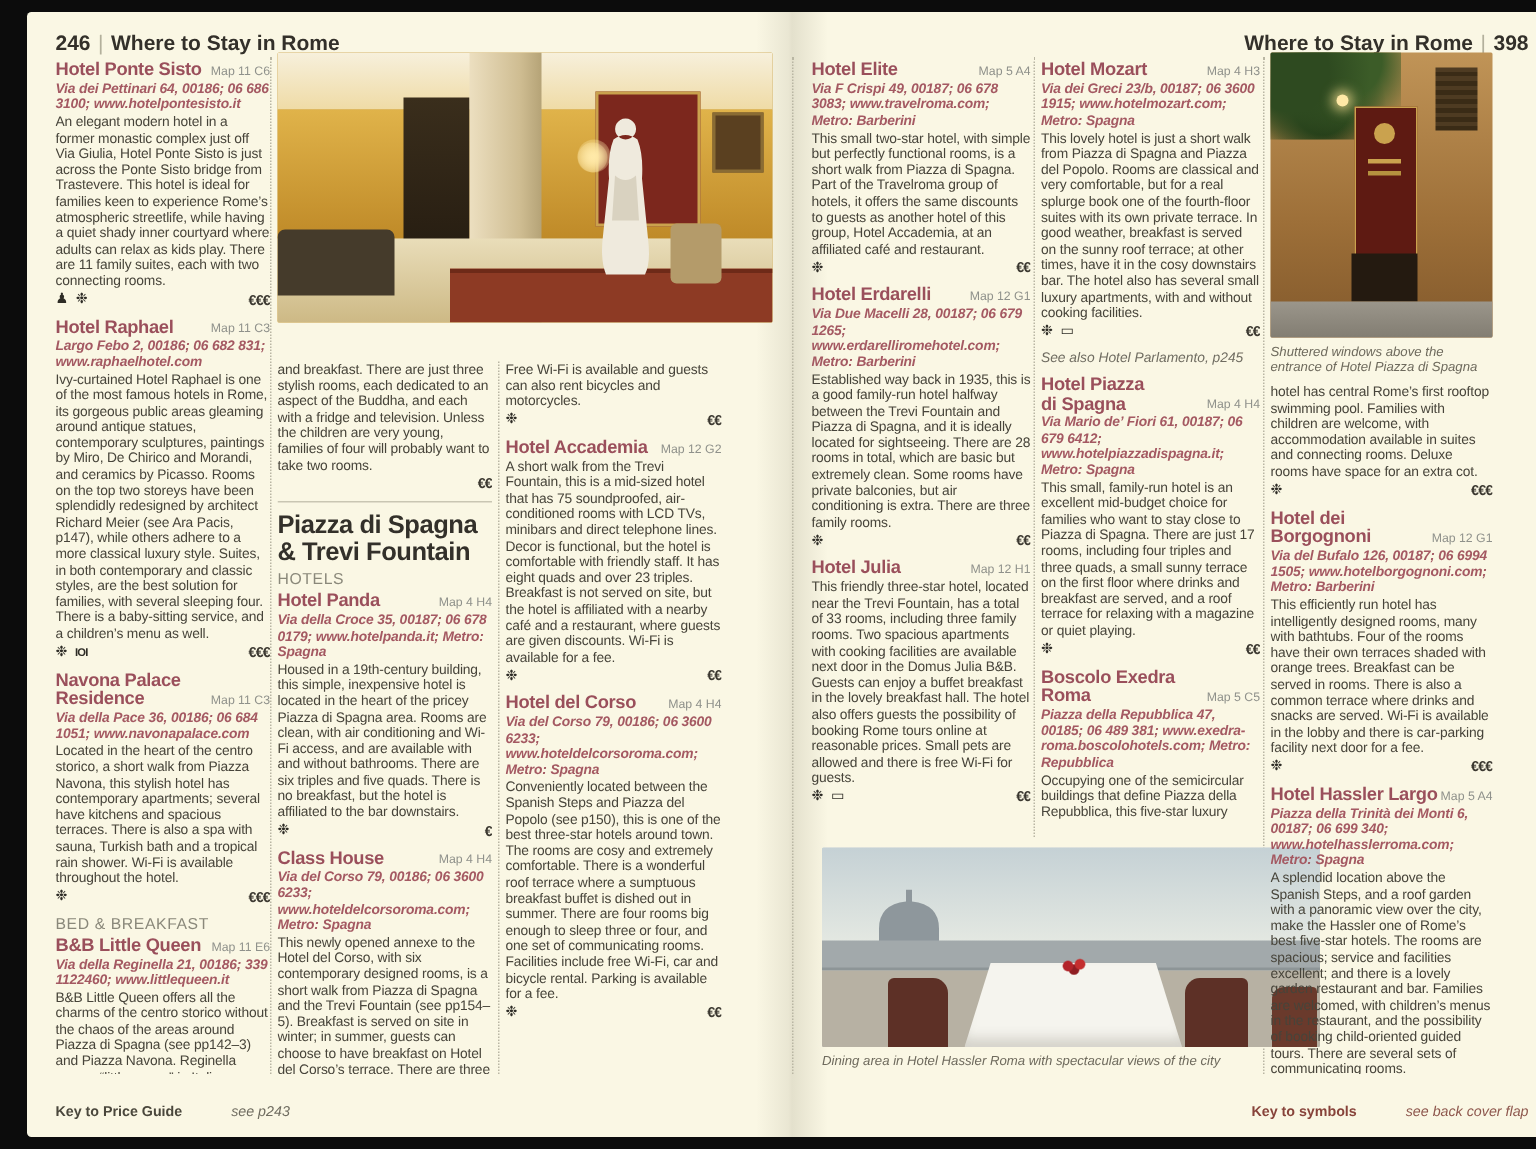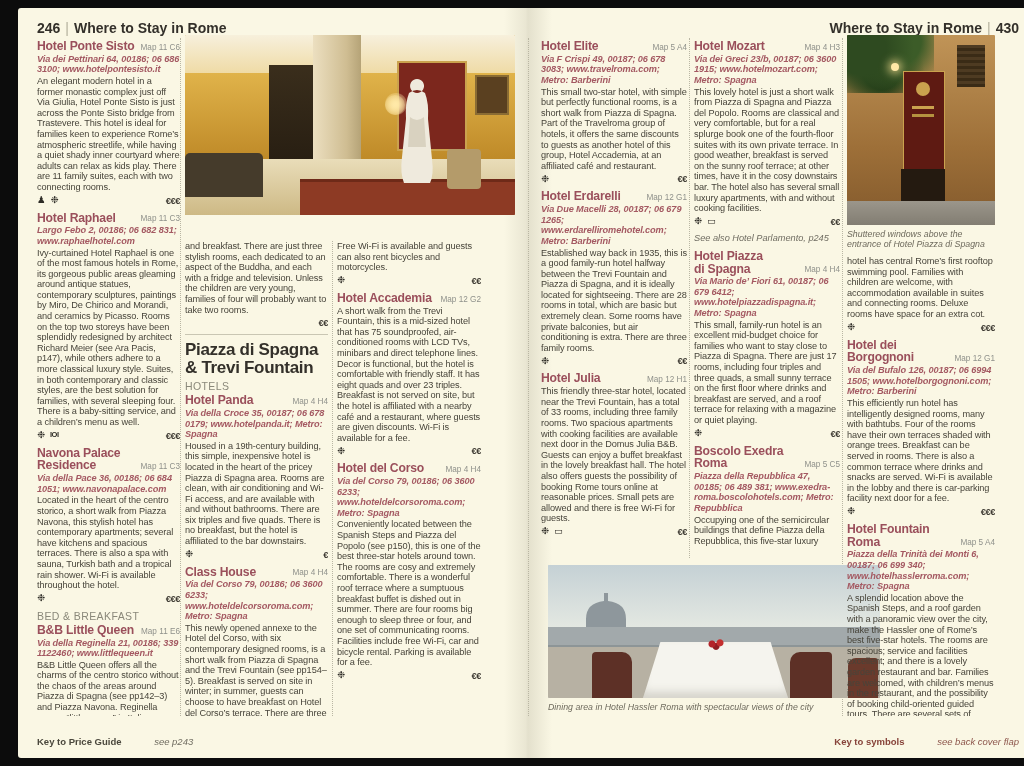--- a/index.html
+++ b/index.html
@@ -96,21 +96,21 @@
 </style>
 </head>
 <body>
 
 <div class="page">
 
   <div class="hdr hdr-left">
     <span>246</span><span class="sep">|</span><span>Where to Stay in Rome</span>
   </div>
   <div class="hdr hdr-right">
-    <span>Where to Stay in Rome</span><span class="sep">|</span><span>430</span>
+    <span>Where to Stay in Rome</span><span class="sep">|</span><span>398</span>
   </div>
 
   <div class="vsep" style="left:162px;top:30px;height:678px;"></div>
   <div class="vsep" style="left:314px;top:233px;height:475px;"></div>
   <div class="gutter"></div>
   <div class="vsep" style="left:510px;top:30px;height:678px;"></div>
   <div class="vsep" style="left:671px;top:30px;height:520px;"></div>
   <div class="vsep" style="left:824px;top:30px;height:678px;"></div>
 
   <div class="photo" id="photo-lobby">
@@ -403,21 +403,21 @@
       <div class="ebody">This efficiently run hotel has intelligently designed rooms, many with bathtubs. Four of the rooms have their own terraces shaded with orange trees. Breakfast can be served in rooms. There is also a common terrace where drinks and snacks are served. Wi-Fi is available in the lobby and there is car-parking facility next door for a fee.</div>
       <div class="erow">
           <span class="icons">
             <span class="sym">❉</span>
           </span>
           <span class="price">€€€</span>
         </div>
     </div>
     <div class="entry">
       <div class="ehead">
-          <span class="ename">Hotel Fountain Roma</span>
+          <span class="ename">Hotel Hassler Largo</span>
           <span class="emap">Map 5 A4</span>
         </div>
       <div class="eaddr">Piazza della Trinità dei Monti 6, 00187; 06 699 340; www.hotelhasslerroma.com; Metro: Spagna</div>
       <div class="ebody">A splendid location above the Spanish Steps, and a roof garden with a panoramic view over the city, make the Hassler one of Rome’s best five-star hotels. The rooms are spacious; service and facilities excellent; and there is a lovely garden restaurant and bar. Families are welcomed, with children’s menus in the restaurant, and the possibility of booking child-oriented guided tours. There are several sets of communicating rooms.</div>
 
     </div>
   </div>
 
   <div class="ftr ftr-left">
     <b>Key to Price Guide</b> <i>see p243</i>

